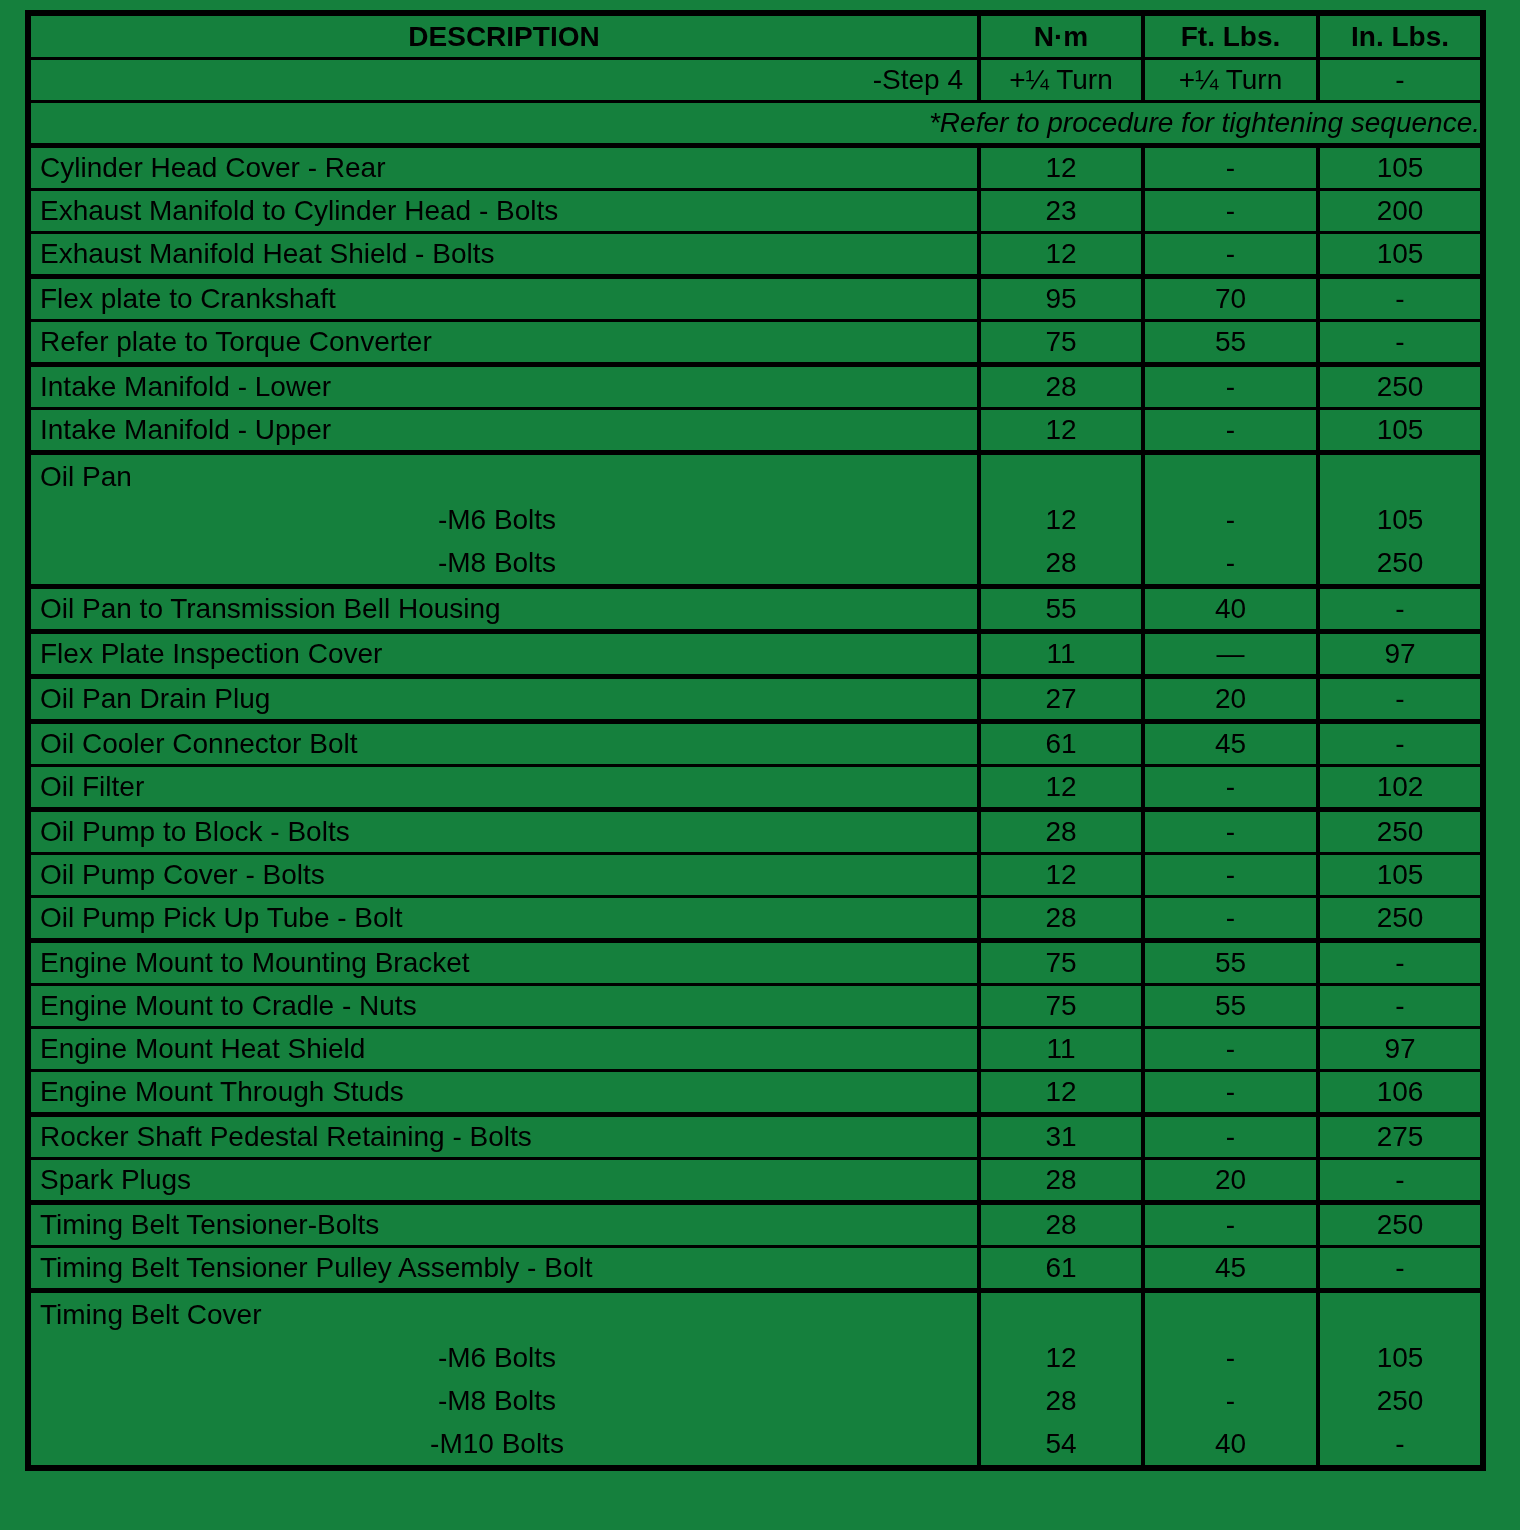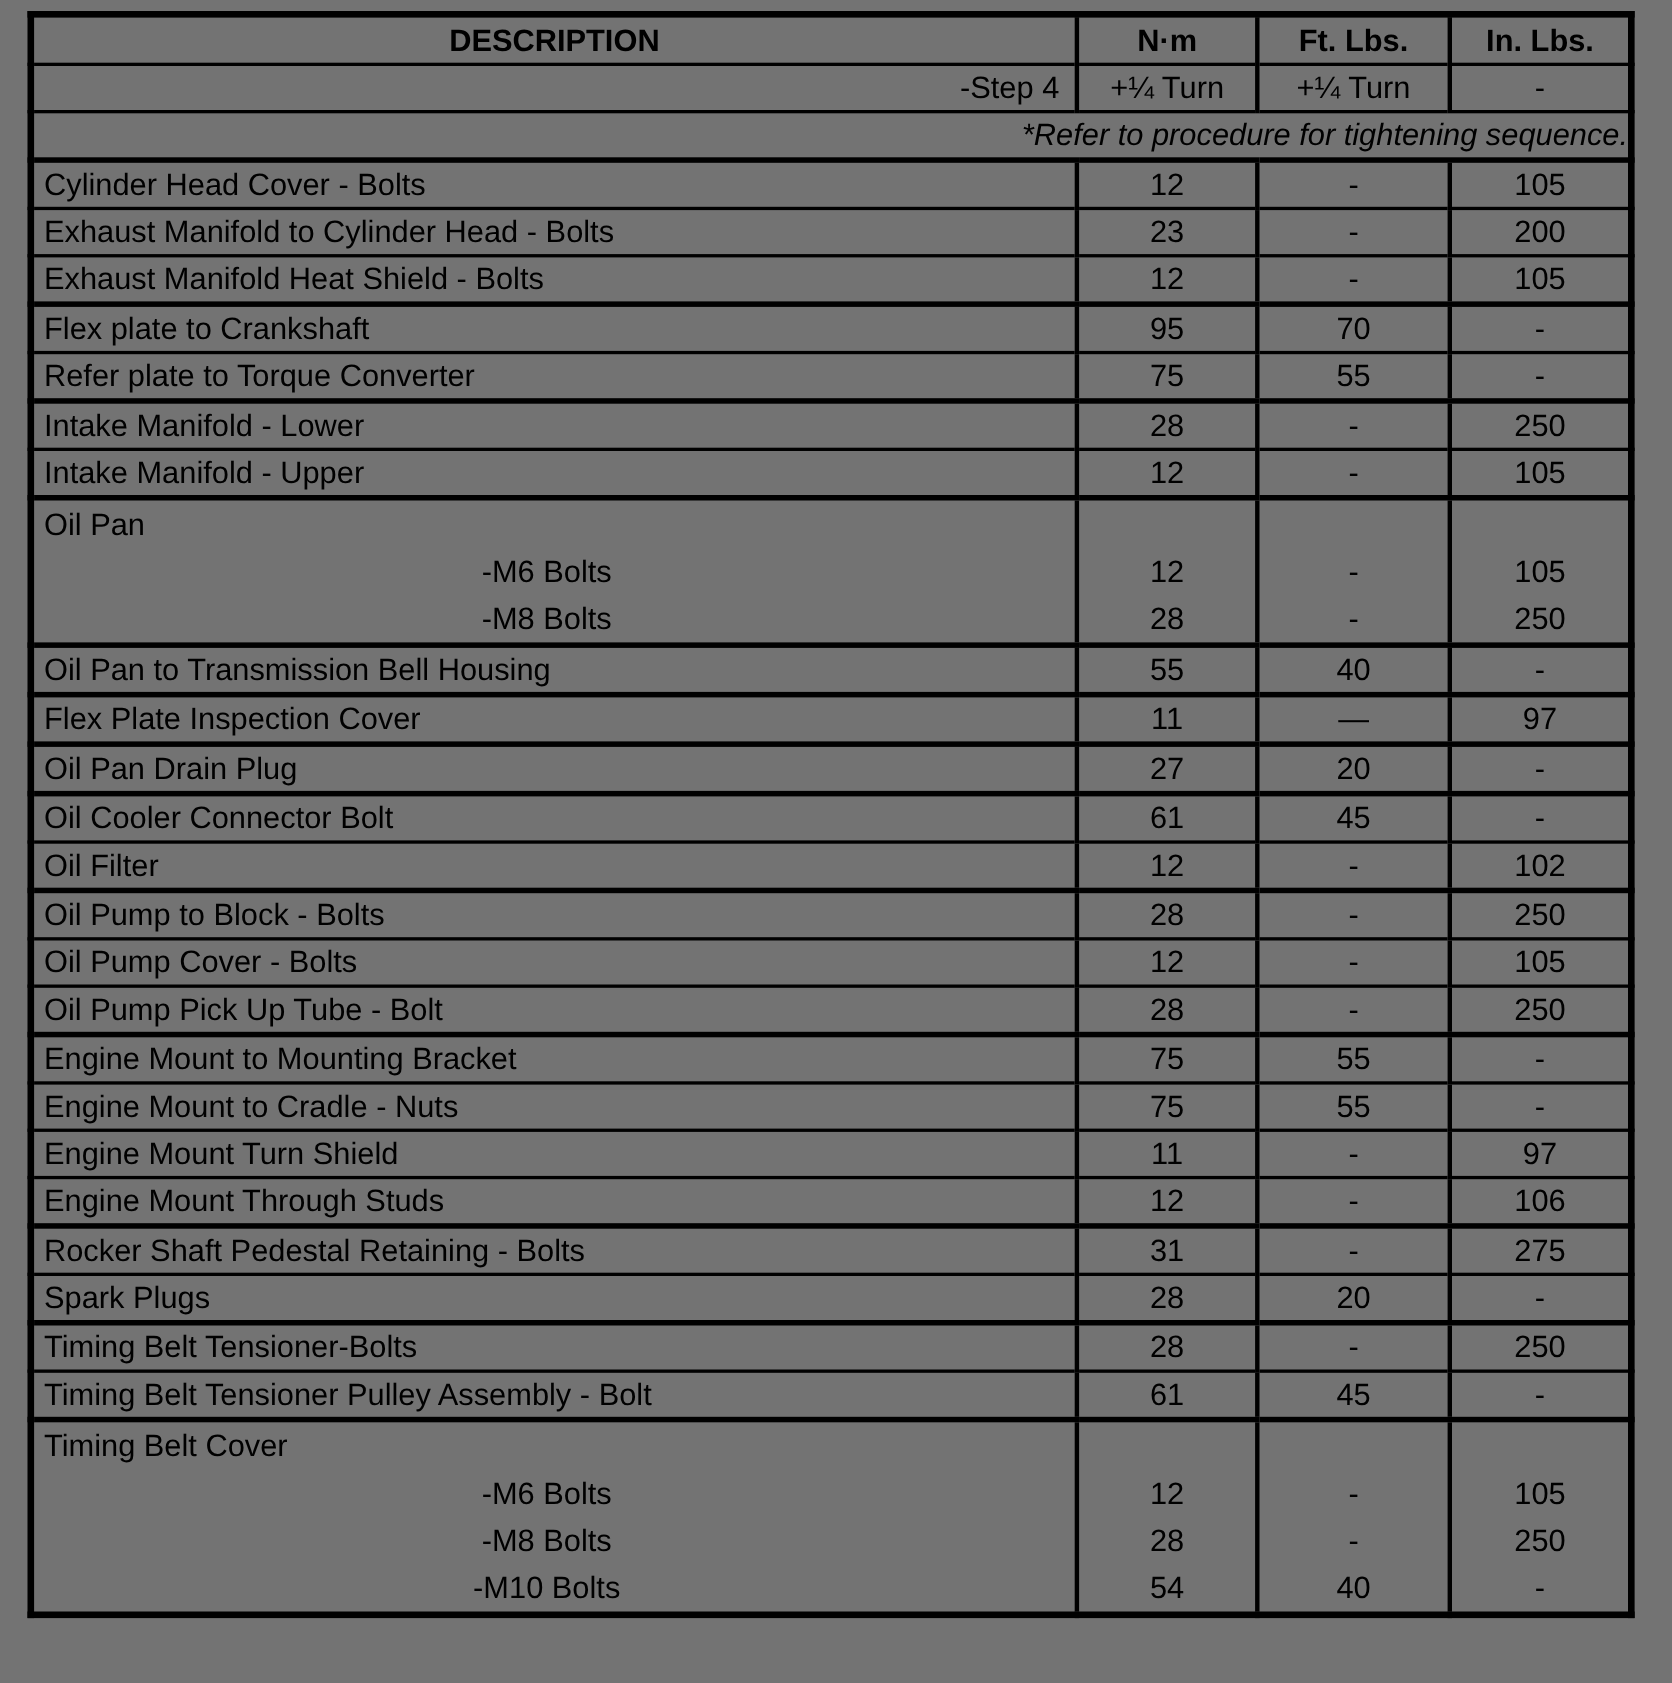--- a/index.html
+++ b/index.html
@@ -6,21 +6,21 @@
     margin: 0;
     padding: 0;
     background: #ffffff;
     font-family: "Liberation Sans", sans-serif;
     color: #000000;
   }
   .page {
     position: relative;
     width: 1520px;
     height: 1530px;
-    background: #737373;
+    background: #15803d;
     overflow: hidden;
   }
   table.spec {
     position: absolute;
     left: 25px;
     top: 10px;
     width: 1455px;
     border-collapse: collapse;
     table-layout: fixed;
     border: 6px solid #000;
@@ -102,21 +102,21 @@
       <tr>
         <td class="desc align-right">-Step 4</td>
         <td class="num">+¼ Turn</td>
         <td class="num">+¼ Turn</td>
         <td class="num">-</td>
       </tr>
       <tr>
         <td class="note" colspan="4">*Refer to procedure for tightening sequence.</td>
       </tr>
     <tr class="section-start">
-          <td class="desc">Cylinder Head Cover - Bolts</td>
+          <td class="desc">Cylinder Head Cover - Rear</td>
           <td class="num">12</td>
           <td class="num">-</td>
           <td class="num">105</td>
         </tr>
         <tr>
           <td class="desc">Exhaust Manifold to Cylinder Head - Bolts</td>
           <td class="num">23</td>
           <td class="num">-</td>
           <td class="num">200</td>
         </tr>
@@ -226,21 +226,21 @@
           <td class="num">55</td>
           <td class="num">-</td>
         </tr>
         <tr>
           <td class="desc">Engine Mount to Cradle - Nuts</td>
           <td class="num">75</td>
           <td class="num">55</td>
           <td class="num">-</td>
         </tr>
         <tr>
-          <td class="desc">Engine Mount Turn Shield</td>
+          <td class="desc">Engine Mount Heat Shield</td>
           <td class="num">11</td>
           <td class="num">-</td>
           <td class="num">97</td>
         </tr>
         <tr>
           <td class="desc">Engine Mount Through Studs</td>
           <td class="num">12</td>
           <td class="num">-</td>
           <td class="num">106</td>
         </tr>

